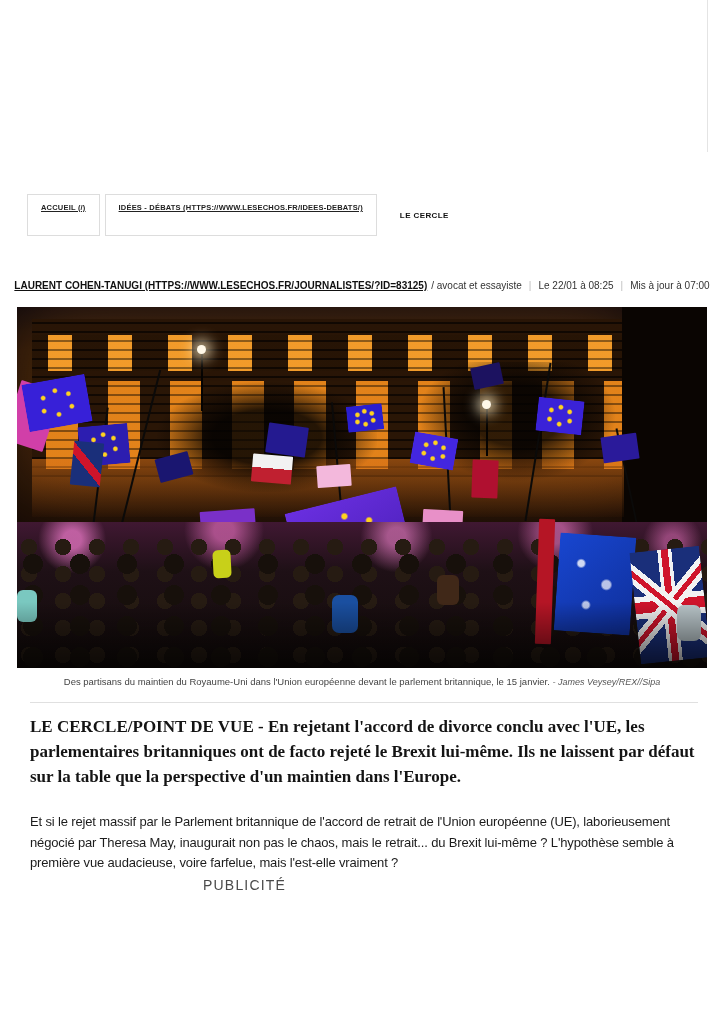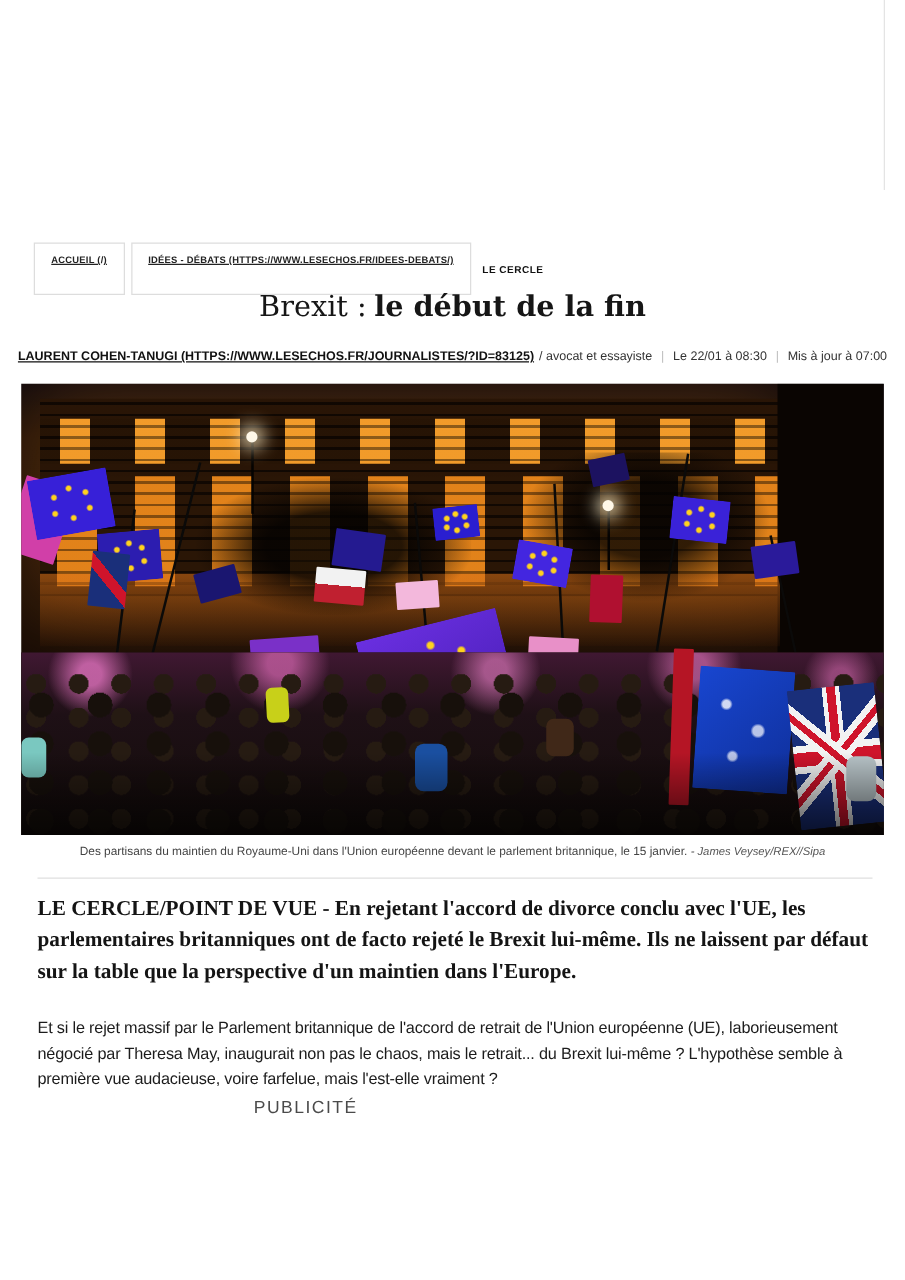--- a/index.html
+++ b/index.html
@@ -16,21 +16,21 @@
 
   
   .crumbs { top:194px; left:27px; display:flex; align-items:center; }
   .crumb-chip {
     border:1px solid #ddd; background:#fff; height:42px; line-height:25px;
     padding:0 13px; margin-right:5px;
     font-size:7.5px; font-weight:700; letter-spacing:.2px; color:#222;
     text-decoration:underline; text-transform:uppercase; white-space:nowrap; cursor:pointer;
   }
   .crumb-current {
-    margin-left:4px; font-size:8px; font-weight:700; letter-spacing:.4px; color:#111;
+    margin-left:18px; font-size:8px; font-weight:700; letter-spacing:.4px; color:#111;
     text-transform:uppercase; white-space:nowrap;
   }
 
   
   .title { top:232px; left:0; width:724px; text-align:center;
     font-family:"DejaVu Serif", serif; font-size:23px; color:#161616; }
   .title .t-reg { font-weight:400; margin-right:6px; }
   .title .t-bold { font-weight:700; }
 
   
@@ -116,29 +116,26 @@
 <div class="page">
 
   <div class="abs edge-rule"></div>
 
   <nav class="abs crumbs">
     <span class="crumb-chip">ACCUEIL (/)</span>
     <span class="crumb-chip">IDÉES - DÉBATS (HTTPS://WWW.LESECHOS.FR/IDEES-DEBATS/)</span>
     <span class="crumb-current">LE CERCLE</span>
   </nav>
 
-  <h1 class="abs title">
-    <span class="t-reg">Brexit :</span><span class="t-bold">le début de la fin</span>
-  </h1>
 
   <div class="abs byline">
     <span class="author-link">LAURENT COHEN-TANUGI (HTTPS://WWW.LESECHOS.FR/JOURNALISTES/?ID=83125)</span>
     <span class="role">/ avocat et essayiste</span>
     <span class="sep">|</span>
-    <span class="date">Le 22/01 à 08:30</span>
+    <span class="date">Le 22/01 à 08:25</span>
     <span class="sep">|</span>
     <span class="date">Mis à jour à 07:00</span>
   </div>
 
   <figure class="abs photo">
     <div class="abs building"></div>
     <div class="abs building-texture"></div>
     <div class="abs building-dark-right"></div>
     <div class="abs ground-glow"></div>
     <div class="abs tree1"></div>

